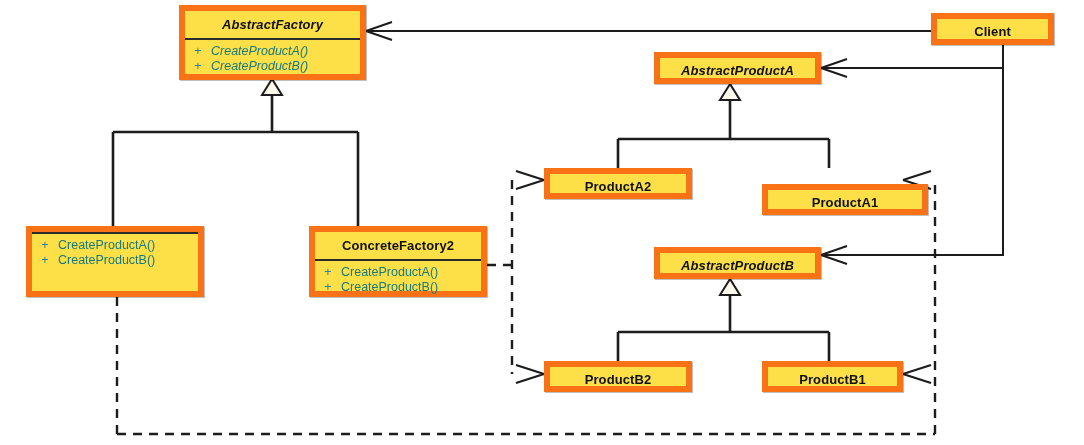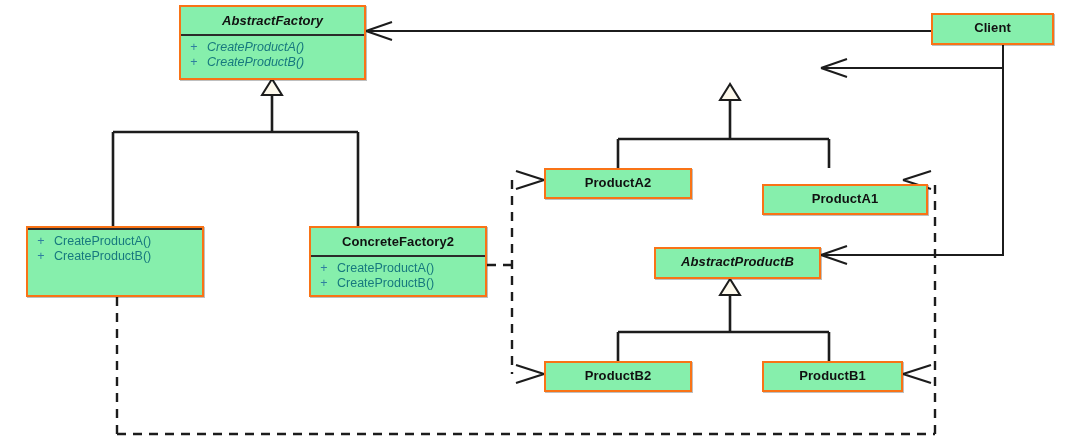--- a/index.html
+++ b/index.html
@@ -18,22 +18,22 @@
   svg#edges {
     position: absolute;
     left: 0;
     top: 0;
     width: 1084px;
     height: 445px;
     pointer-events: none;
   }
   .uml-box {
     position: absolute;
-    background: #86efac;
-    border: 2px solid #f97316;
+    background: #fde047;
+    border: 6px solid #f97316;
     box-sizing: border-box;
     box-shadow: 1px 1px 0 rgba(0,0,0,0.25);
   }
   .uml-title {
     text-align: center;
     font-size: 13px;
     font-weight: bold;
     color: #111111;
     line-height: 1.0;
     padding: 7px 4px 7px 4px;
@@ -170,20 +170,23 @@
         <span class="op-vis">+</span>
         <span class="op-name">CreateProductB()</span>
       </div>
     </div>
   </div>
 
   <div class="uml-box" style="left:931px; top:13px; width:123px; height:32px;">
     <div class="uml-title" style="padding:6px 4px;">Client</div>
   </div>
 
+  <div class="uml-box" style="left:654px; top:52px; width:167px; height:32px;">
+    <div class="uml-title italic" style="padding:6px 4px;">AbstractProductA</div>
+  </div>
 
   <div class="uml-box" style="left:654px; top:247px; width:167px; height:32px;">
     <div class="uml-title italic" style="padding:6px 4px;">AbstractProductB</div>
   </div>
 
   <div class="uml-box" style="left:544px; top:168px; width:148px; height:31px;">
     <div class="uml-title" style="padding:6px 4px;">ProductA2</div>
   </div>
 
   <div class="uml-box" style="left:762px; top:168px; width:166px; height:31px;margin-top:16px;">

